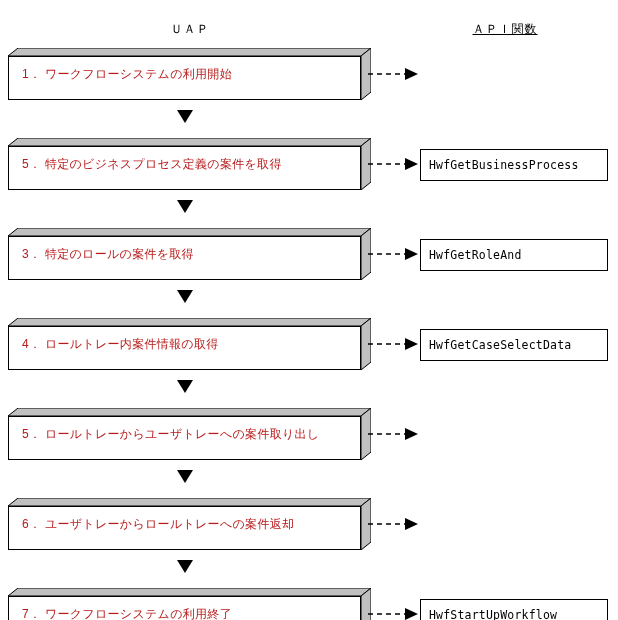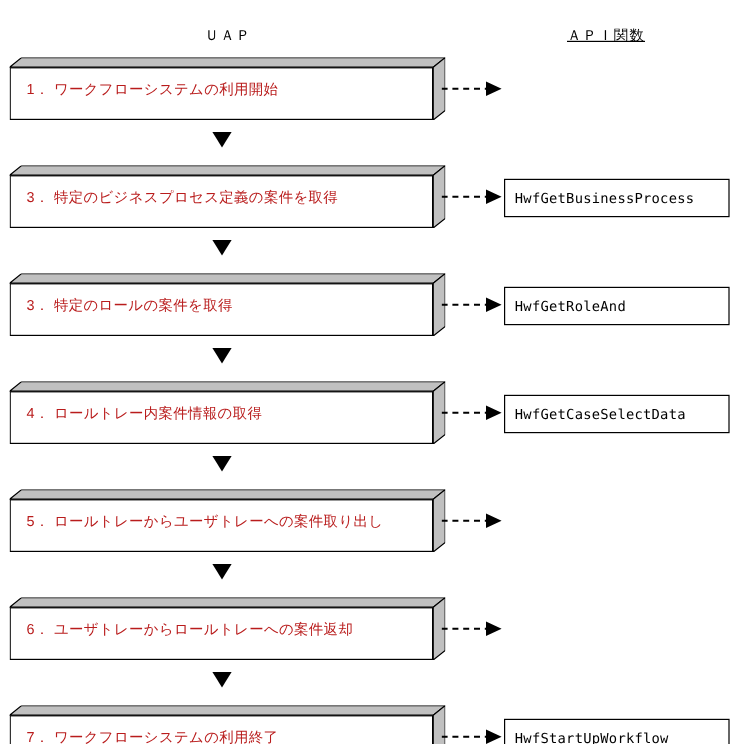--- a/index.html
+++ b/index.html
@@ -147,21 +147,21 @@
           <polygon points="1,2 17,2 9,15" fill="#000000"></polygon>
         </svg>
       </div>
       <div class="row" style="top: 120px;">
         <div class="step3d">
           <svg class="svg3d" viewBox="0 0 363 52" width="363" height="52">
             <polygon points="0,8 10,0 363,0 353,8" fill="#c0c0c0" stroke="#000000" stroke-width="1"></polygon>
             <polygon points="353,8 363,0 363,44 353,52" fill="#c0c0c0" stroke="#000000" stroke-width="1"></polygon>
             <rect x="0.5" y="8.5" width="352" height="43" fill="#ffffff" stroke="#000000" stroke-width="1"></rect>
           </svg>
-          <div class="step-label">3． 特定のビジネスプロセス定義の案件を取得</div>
+          <div class="step-label">5． 特定のビジネスプロセス定義の案件を取得</div>
         </div>
         <div class="connector"><svg viewBox="0 0 52 28" width="52" height="28">
             <line x1="0" y1="14" x2="38" y2="14" stroke="#000000" stroke-width="1.6" stroke-dasharray="5,4"></line>
             <polygon points="37,8 50,14 37,20" fill="#000000"></polygon>
           </svg></div>
         <div class="apibox">
           <span class="api-label">HwfGetBusinessProcess</span>
         </div>
       </div>
       <div class="down-tri" style="top: 180px;">

